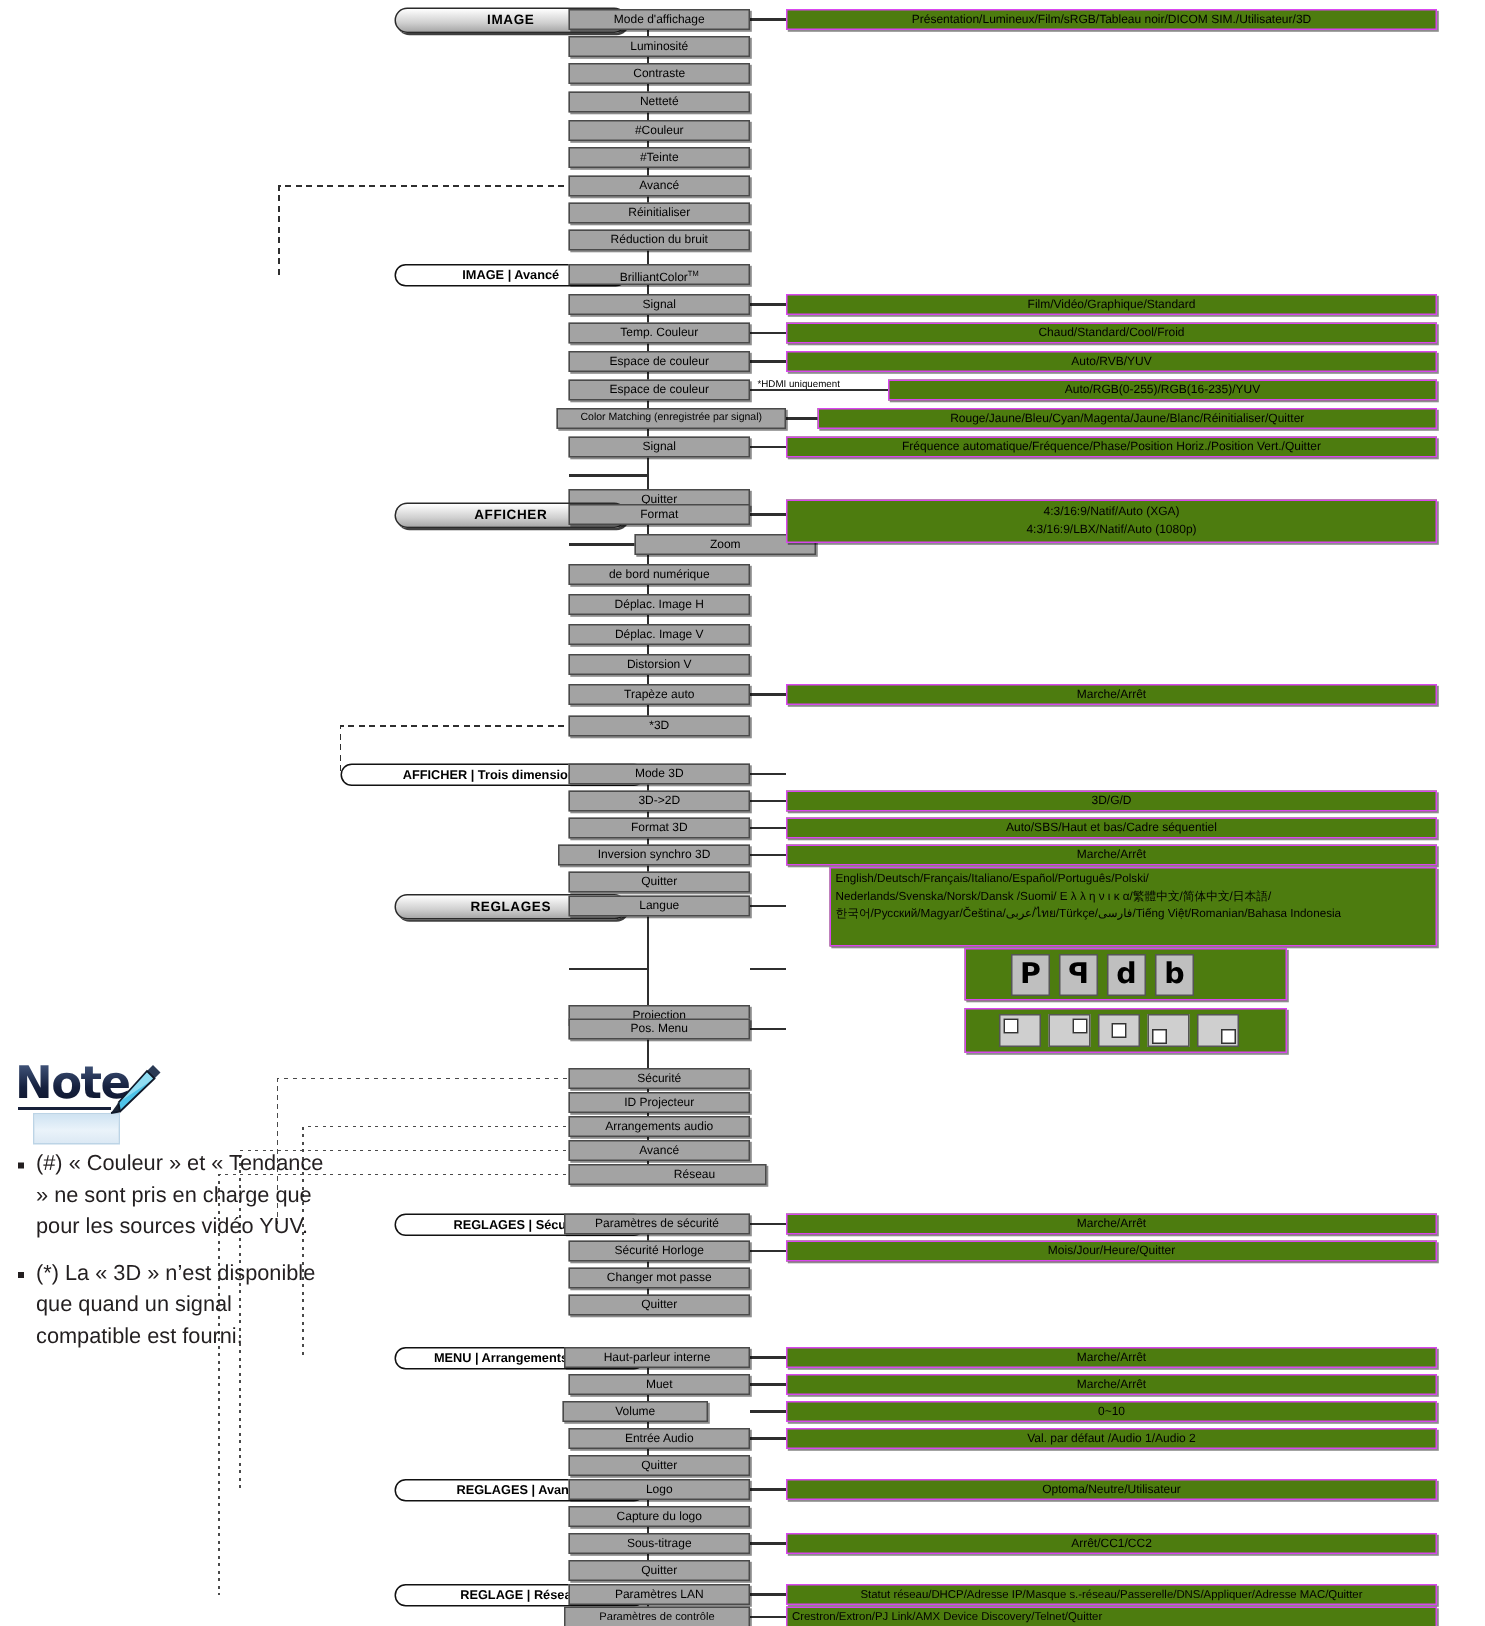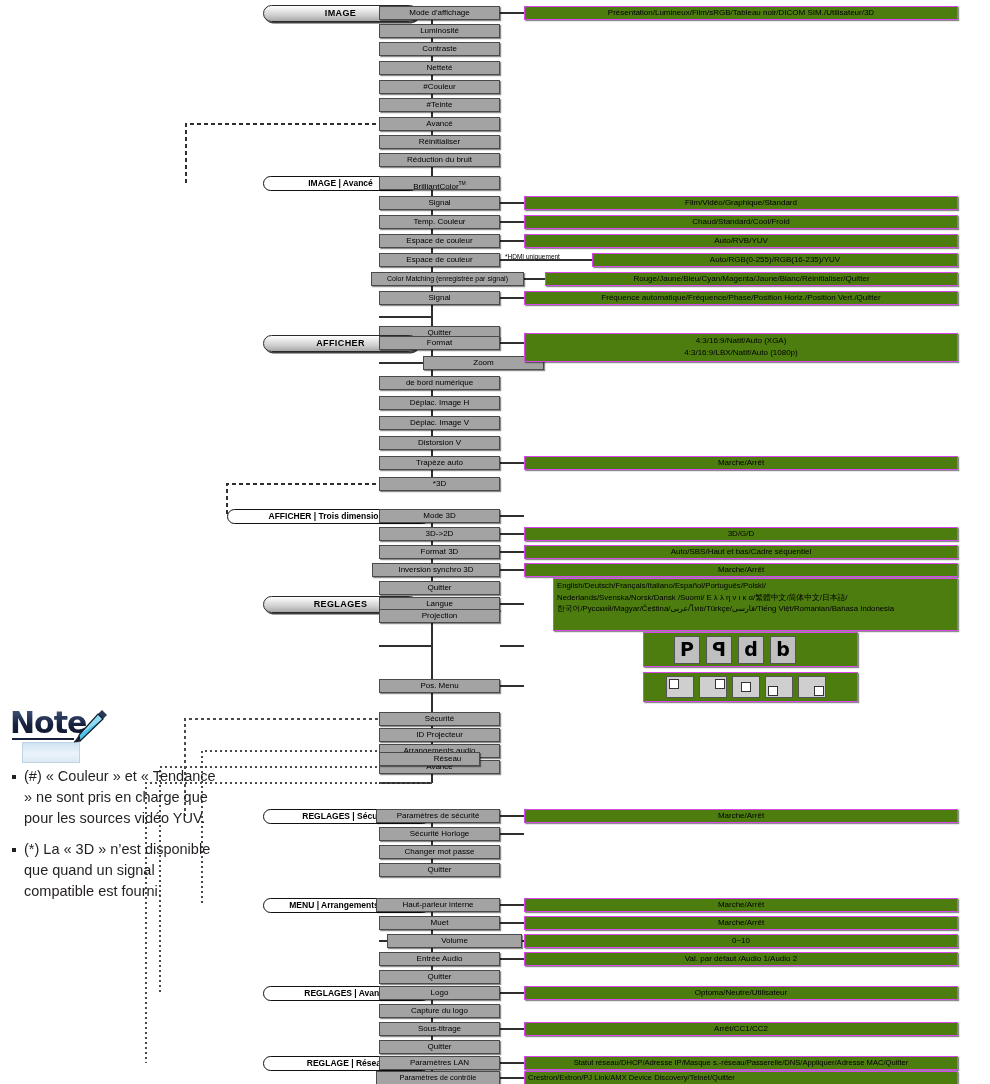--- a/index.html
+++ b/index.html
@@ -302,27 +302,27 @@
   <div class="node box" style="left:372px;top:563px;width:128px;">Inversion synchro 3D</div>
   <div class="node box" style="left:379px;top:581px;width:121px;">Quitter</div>
 
   <div class="node vbox" style="left:524px;top:527px;width:434px;">3D/G/D</div>
   <div class="node vbox" style="left:524px;top:545px;width:434px;">Auto/SBS/Haut et bas/Cadre séquentiel</div>
   <div class="node vbox" style="left:524px;top:563px;width:434px;">Marche/Arrêt</div>
 
   <div class="node pill-main" style="left:263px;top:596px;width:155px;">REGLAGES</div>
 
   <div class="node box" style="left:379px;top:597px;width:121px;">Langue</div>
-  <div class="node box" style="left:379px;top:609px;width:121px;">Projection</div>
+  <div class="node box" style="left:379px;top:670px;width:121px;">Projection</div>
   <div class="node box" style="left:379px;top:679px;width:121px;">Pos. Menu</div>
   <div class="node box" style="left:379px;top:712px;width:121px;">Sécurité</div>
   <div class="node box" style="left:379px;top:728px;width:121px;">ID Projecteur</div>
   <div class="node box" style="left:379px;top:744px;width:121px;">Arrangements audio</div>
   <div class="node box" style="left:379px;top:760px;width:121px;">Avancé</div>
-  <div class="node box" style="left:379px;top:752px;width:101px;padding-left:36px;">Réseau</div>
+  <div class="node box" style="left:379px;top:776px;width:132px;padding-left:36px;">Réseau</div>
 
   <div class="node vbox lang" style="left:553px;top:578px;width:405px;height:53px;">English/Deutsch/Français/Italiano/Español/Português/Polski/<br>Nederlands/Svenska/Norsk/Dansk /Suomi/ E λ λ η ν ι κ α/繁體中文/简体中文/日本語/<br>한국어/Русский/Magyar/Čeština/عربى/ไทย/Türkçe/فارسى/Tiếng Việt/Romanian/Bahasa Indonesia</div>
 
   <div class="node vbox gfx" style="left:643px;top:632px;width:215px;height:35px;">
     <span class="proj-ico">P</span>
     <span class="proj-ico fliph">P</span>
     <span class="proj-ico">d</span>
     <span class="proj-ico">b</span>
   </div>
 
@@ -345,26 +345,27 @@
   </div>
 
   <div class="node pill-sub" style="left:263px;top:809px;width:167px;">REGLAGES | Sécurité</div>
 
   <div class="node box" style="left:376px;top:809px;width:124px;">Paramètres de sécurité</div>
   <div class="node box" style="left:379px;top:827px;width:121px;">Sécurité Horloge</div>
   <div class="node box" style="left:379px;top:845px;width:121px;">Changer mot passe</div>
   <div class="node box" style="left:379px;top:863px;width:121px;">Quitter</div>
 
   <div class="node vbox" style="left:524px;top:809px;width:434px;">Marche/Arrêt</div>
+  <div class="node vbox" style="left:524px;top:827px;width:434px;">Mois/Jour/Heure/Quitter</div>
 
   <div class="node pill-sub" style="left:263px;top:898px;width:167px;">MENU | Arrangements audio</div>
 
   <div class="node box" style="left:376px;top:898px;width:124px;">Haut-parleur interne</div>
   <div class="node box" style="left:379px;top:916px;width:121px;">Muet</div>
-  <div class="node box" style="left:387px;top:934px;width:135px;">Volume</div>
+  <div class="node box" style="left:375px;top:934px;width:97px;">Volume</div>
   <div class="node box" style="left:379px;top:952px;width:121px;">Entrée Audio</div>
   <div class="node box" style="left:379px;top:970px;width:121px;">Quitter</div>
 
   <div class="node vbox" style="left:524px;top:898px;width:434px;">Marche/Arrêt</div>
   <div class="node vbox" style="left:524px;top:916px;width:434px;">Marche/Arrêt</div>
   <div class="node vbox" style="left:524px;top:934px;width:434px;">0~10</div>
   <div class="node vbox" style="left:524px;top:952px;width:434px;">Val. par défaut /Audio 1/Audio 2</div>
 
   <div class="node pill-sub" style="left:263px;top:986px;width:167px;">REGLAGES | Avancé</div>
 

